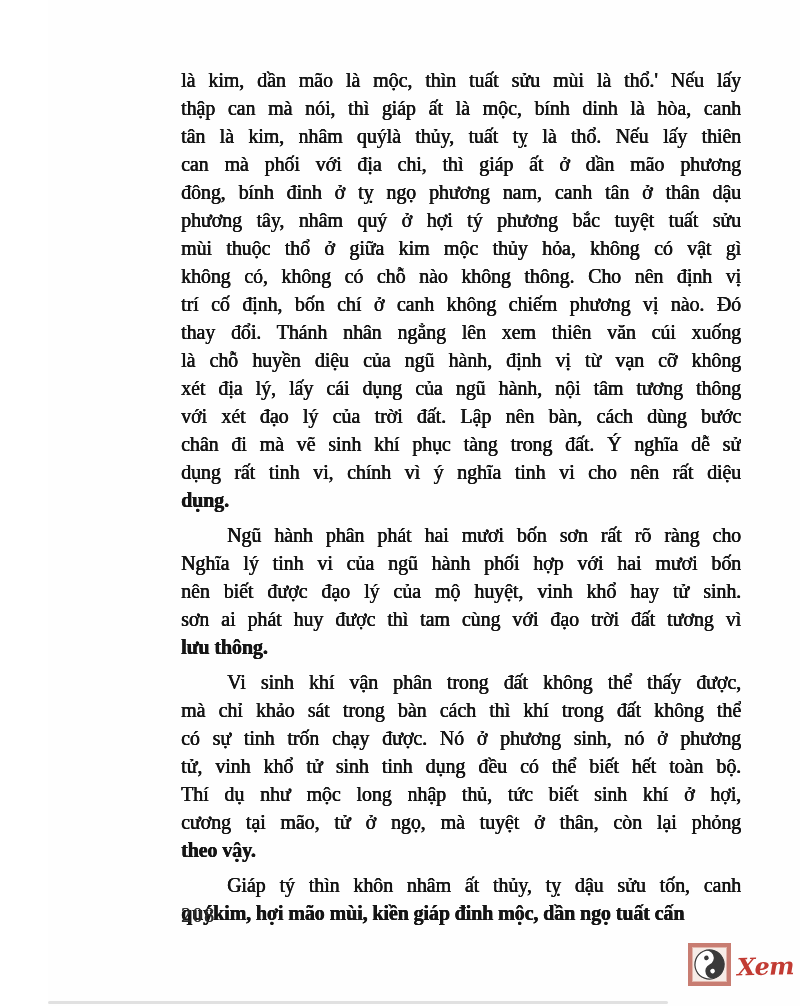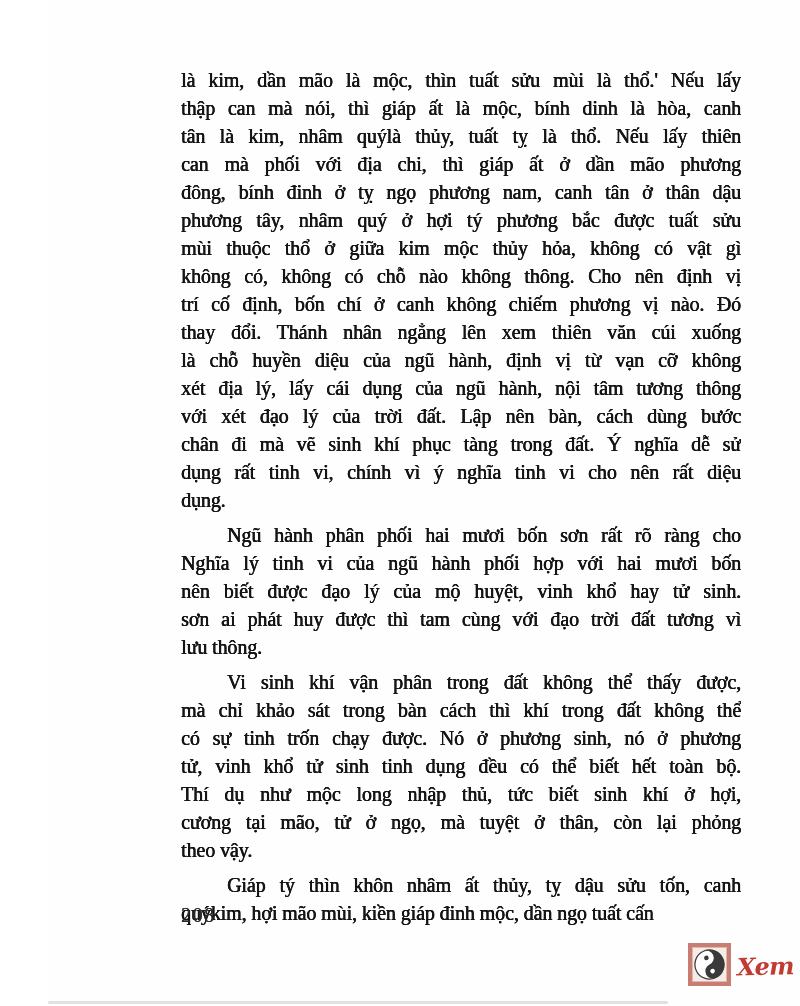--- a/index.html
+++ b/index.html
@@ -29,21 +29,21 @@
   }
   .para { margin: 0; }
   .para.indent { margin-top: 7px; }
   .line {
     text-align: justify;
     text-align-last: justify;
     white-space: normal;
     height: 28px;
     overflow: hidden;
   }
-  .line.last { text-align-last: left; }
+  .line.last { text-align-last: left; font-weight: bold; }
   .line.first-indent { padding-left: 46px; }
   .page-number {
     position: absolute;
     left: 133px; top: 904px;
     font-size: 20px;
     color: #2a2a2a;
     letter-spacing: 1.5px;
     text-shadow: 0.3px 0 0 currentColor;
     font-family: Liberation Serif, serif;
   }
@@ -87,34 +87,34 @@
 
 <div class="scan-page">
 
   <div class="text-block" id="text-block">
       <div class="para">
         <div class="line">là kim, dần mão là mộc, thìn tuất sửu mùi là thổ.' Nếu lấy</div>
         <div class="line">thập can mà nói, thì giáp ất là mộc, bính dinh là hòa, canh</div>
         <div class="line">tân là kim, nhâm quýlà thủy, tuất tỵ là thổ. Nếu lấy thiên</div>
         <div class="line">can mà phối với địa chi, thì giáp ất ở dần mão phương</div>
         <div class="line">đông, bính đinh ở tỵ ngọ phương nam, canh tân ở thân dậu</div>
-        <div class="line">phương tây, nhâm quý ở hợi tý phương bắc được tuất sửu</div>
+        <div class="line">phương tây, nhâm quý ở hợi tý phương bắc tuyệt tuất sửu</div>
         <div class="line">mùi thuộc thổ ở giữa kim mộc thủy hỏa, không có vật gì</div>
         <div class="line">không có, không có chỗ nào không thông. Cho nên định vị</div>
         <div class="line">trí cố định, bốn chí ở canh không chiếm phương vị nào. Đó</div>
         <div class="line">thay đổi. Thánh nhân ngẳng lên xem thiên văn cúi xuống</div>
         <div class="line">là chỗ huyền diệu của ngũ hành, định vị từ vạn cỡ không</div>
         <div class="line">xét địa lý, lấy cái dụng của ngũ hành, nội tâm tương thông</div>
         <div class="line">với xét đạo lý của trời đất. Lập nên bàn, cách dùng bước</div>
         <div class="line">chân đi mà vẽ sinh khí phục tàng trong đất. Ý nghĩa dễ sử</div>
         <div class="line">dụng rất tinh vi, chính vì ý nghĩa tinh vi cho nên rất diệu</div>
         <div class="line last">dụng.</div>
       </div>
       <div class="para indent">
-        <div class="line first-indent">Ngũ hành phân phối hai mươi bốn sơn rất rõ ràng cho</div>
+        <div class="line first-indent">Ngũ hành phân phát hai mươi bốn sơn rất rõ ràng cho</div>
         <div class="line">Nghĩa lý tinh vi của ngũ hành phối hợp với hai mươi bốn</div>
         <div class="line">nên biết được đạo lý của mộ huyệt, vinh khổ hay tử sinh.</div>
         <div class="line">sơn ai phát huy được thì tam cùng với đạo trời đất tương vì</div>
         <div class="line last">lưu thông.</div>
       </div>
       <div class="para indent">
         <div class="line first-indent">Vi sinh khí vận phân trong đất không thể thấy được,</div>
         <div class="line">mà chỉ khảo sát trong bàn cách thì khí trong đất không thể</div>
         <div class="line">có sự tinh trốn chạy được. Nó ở phương sinh, nó ở phương</div>
         <div class="line">tử, vinh khổ tử sinh tinh dụng đều có thể biết hết toàn bộ.</div>

